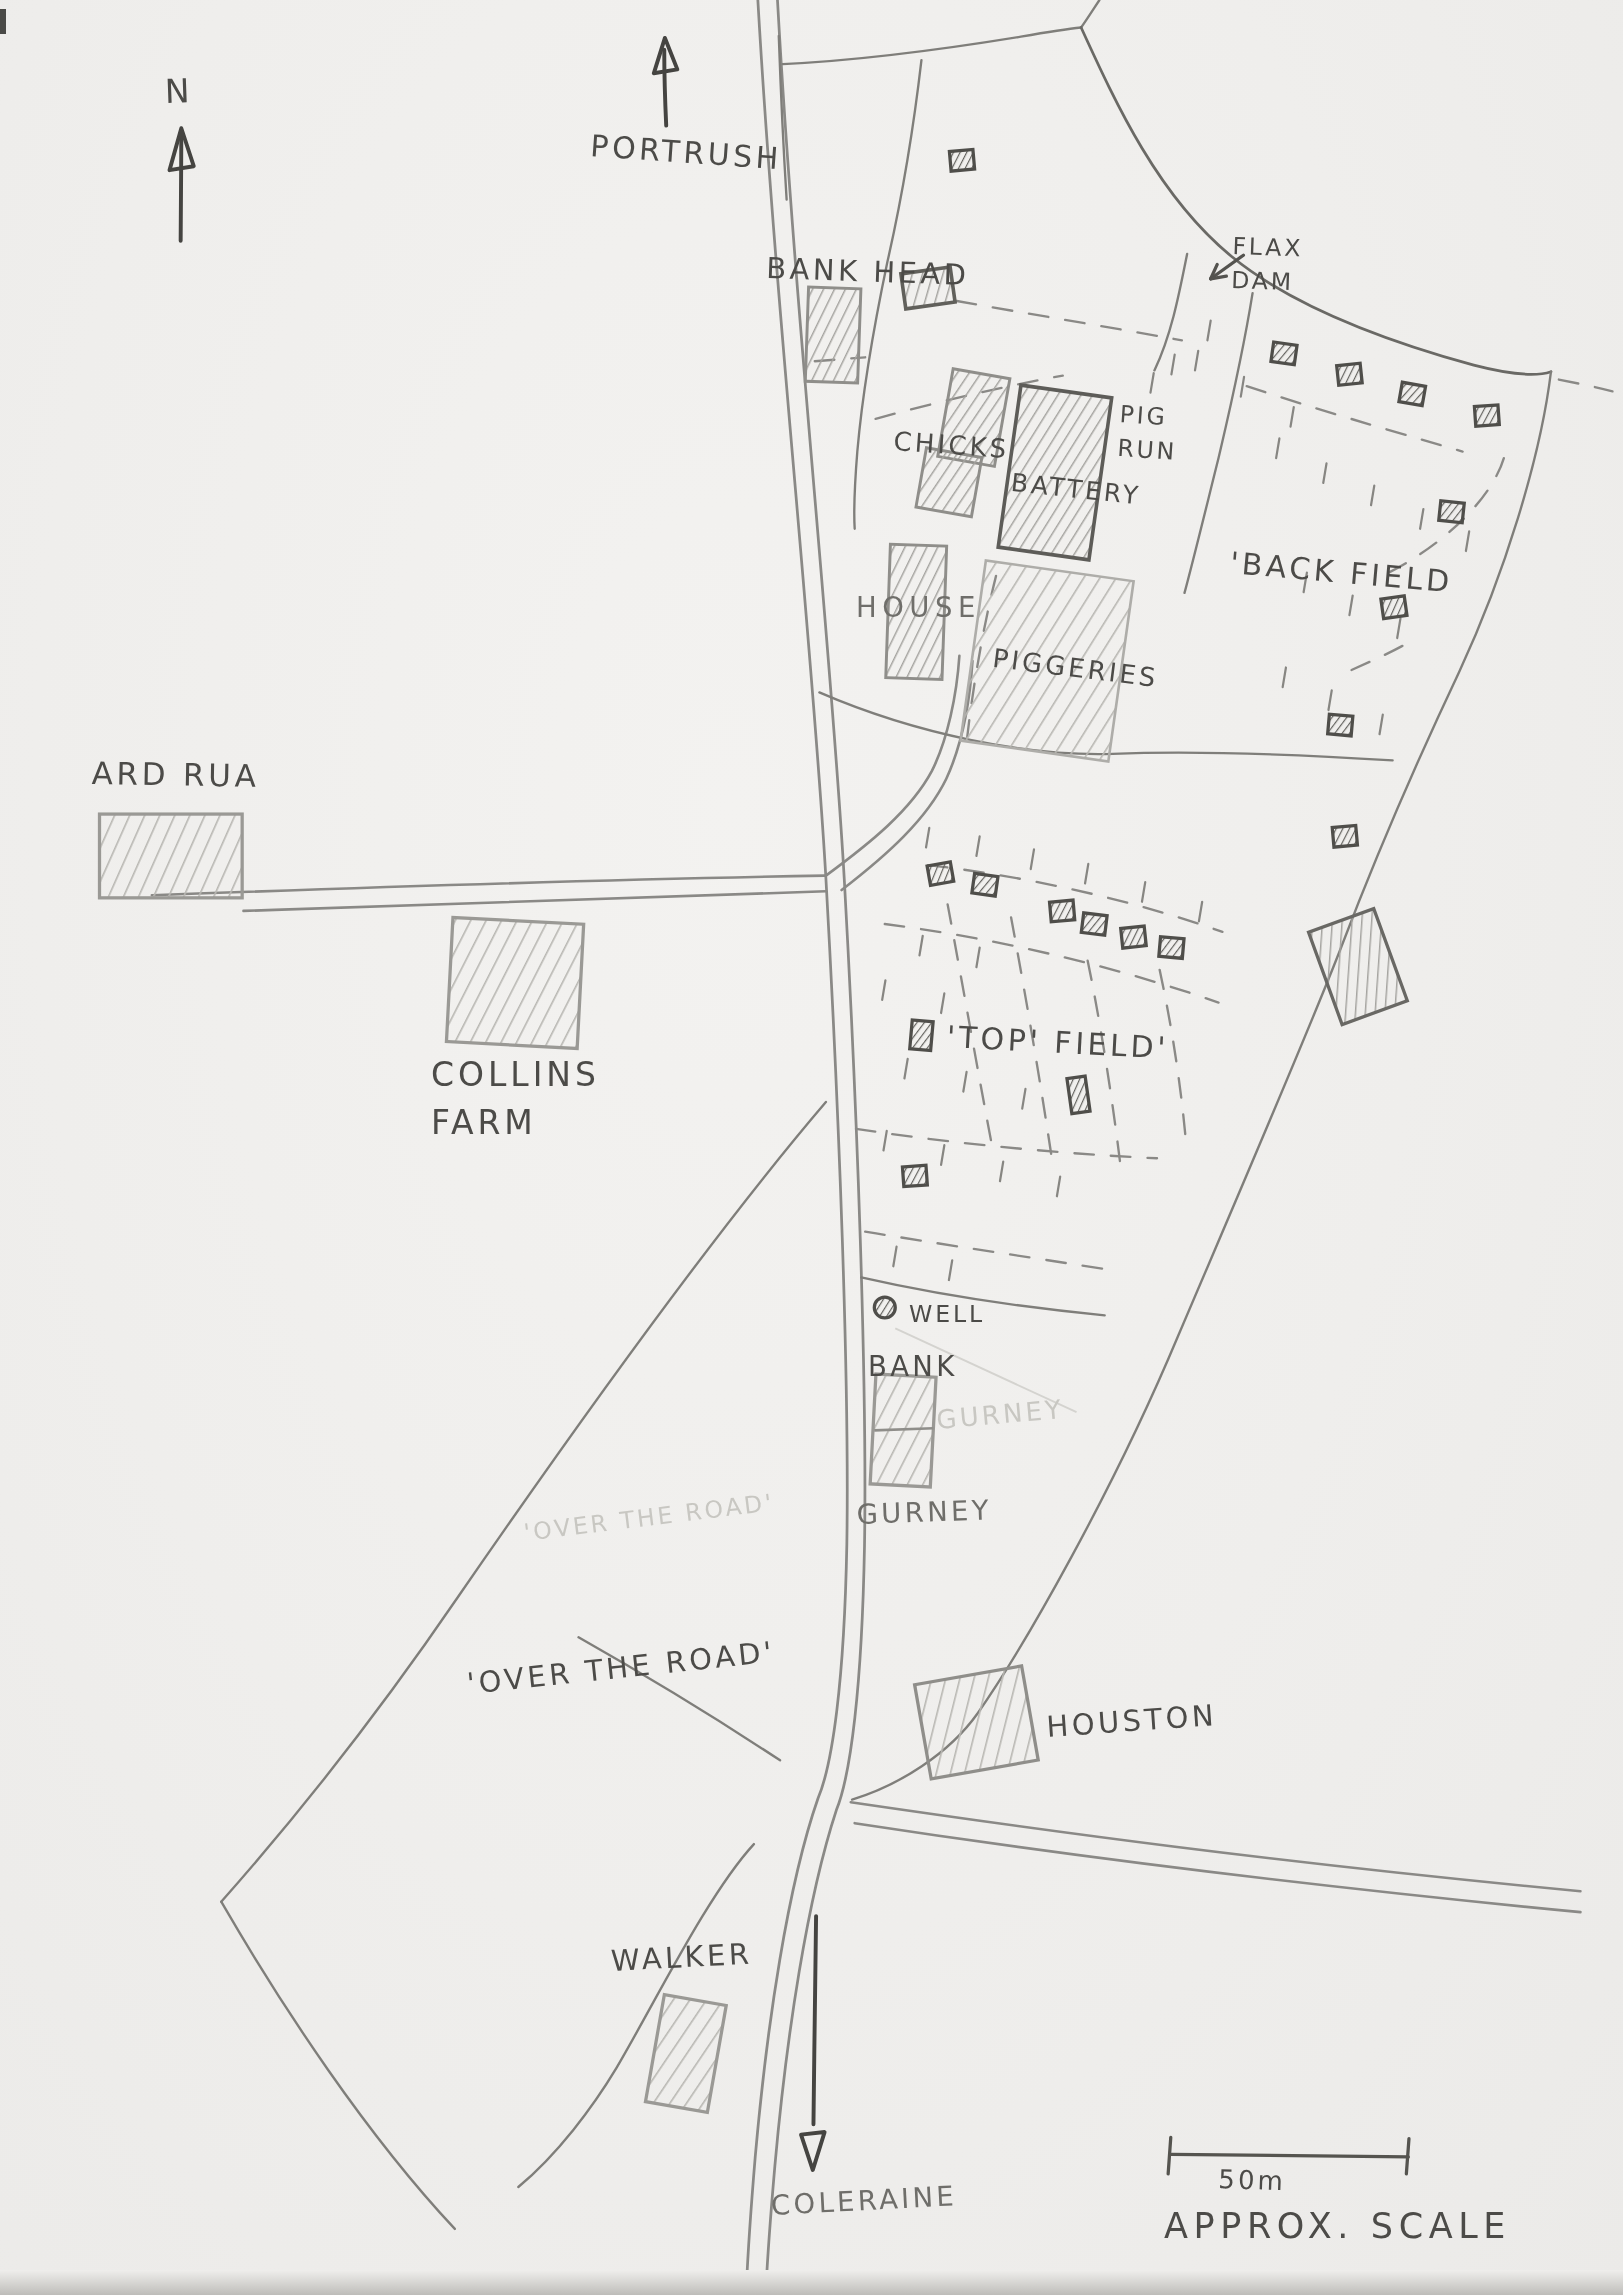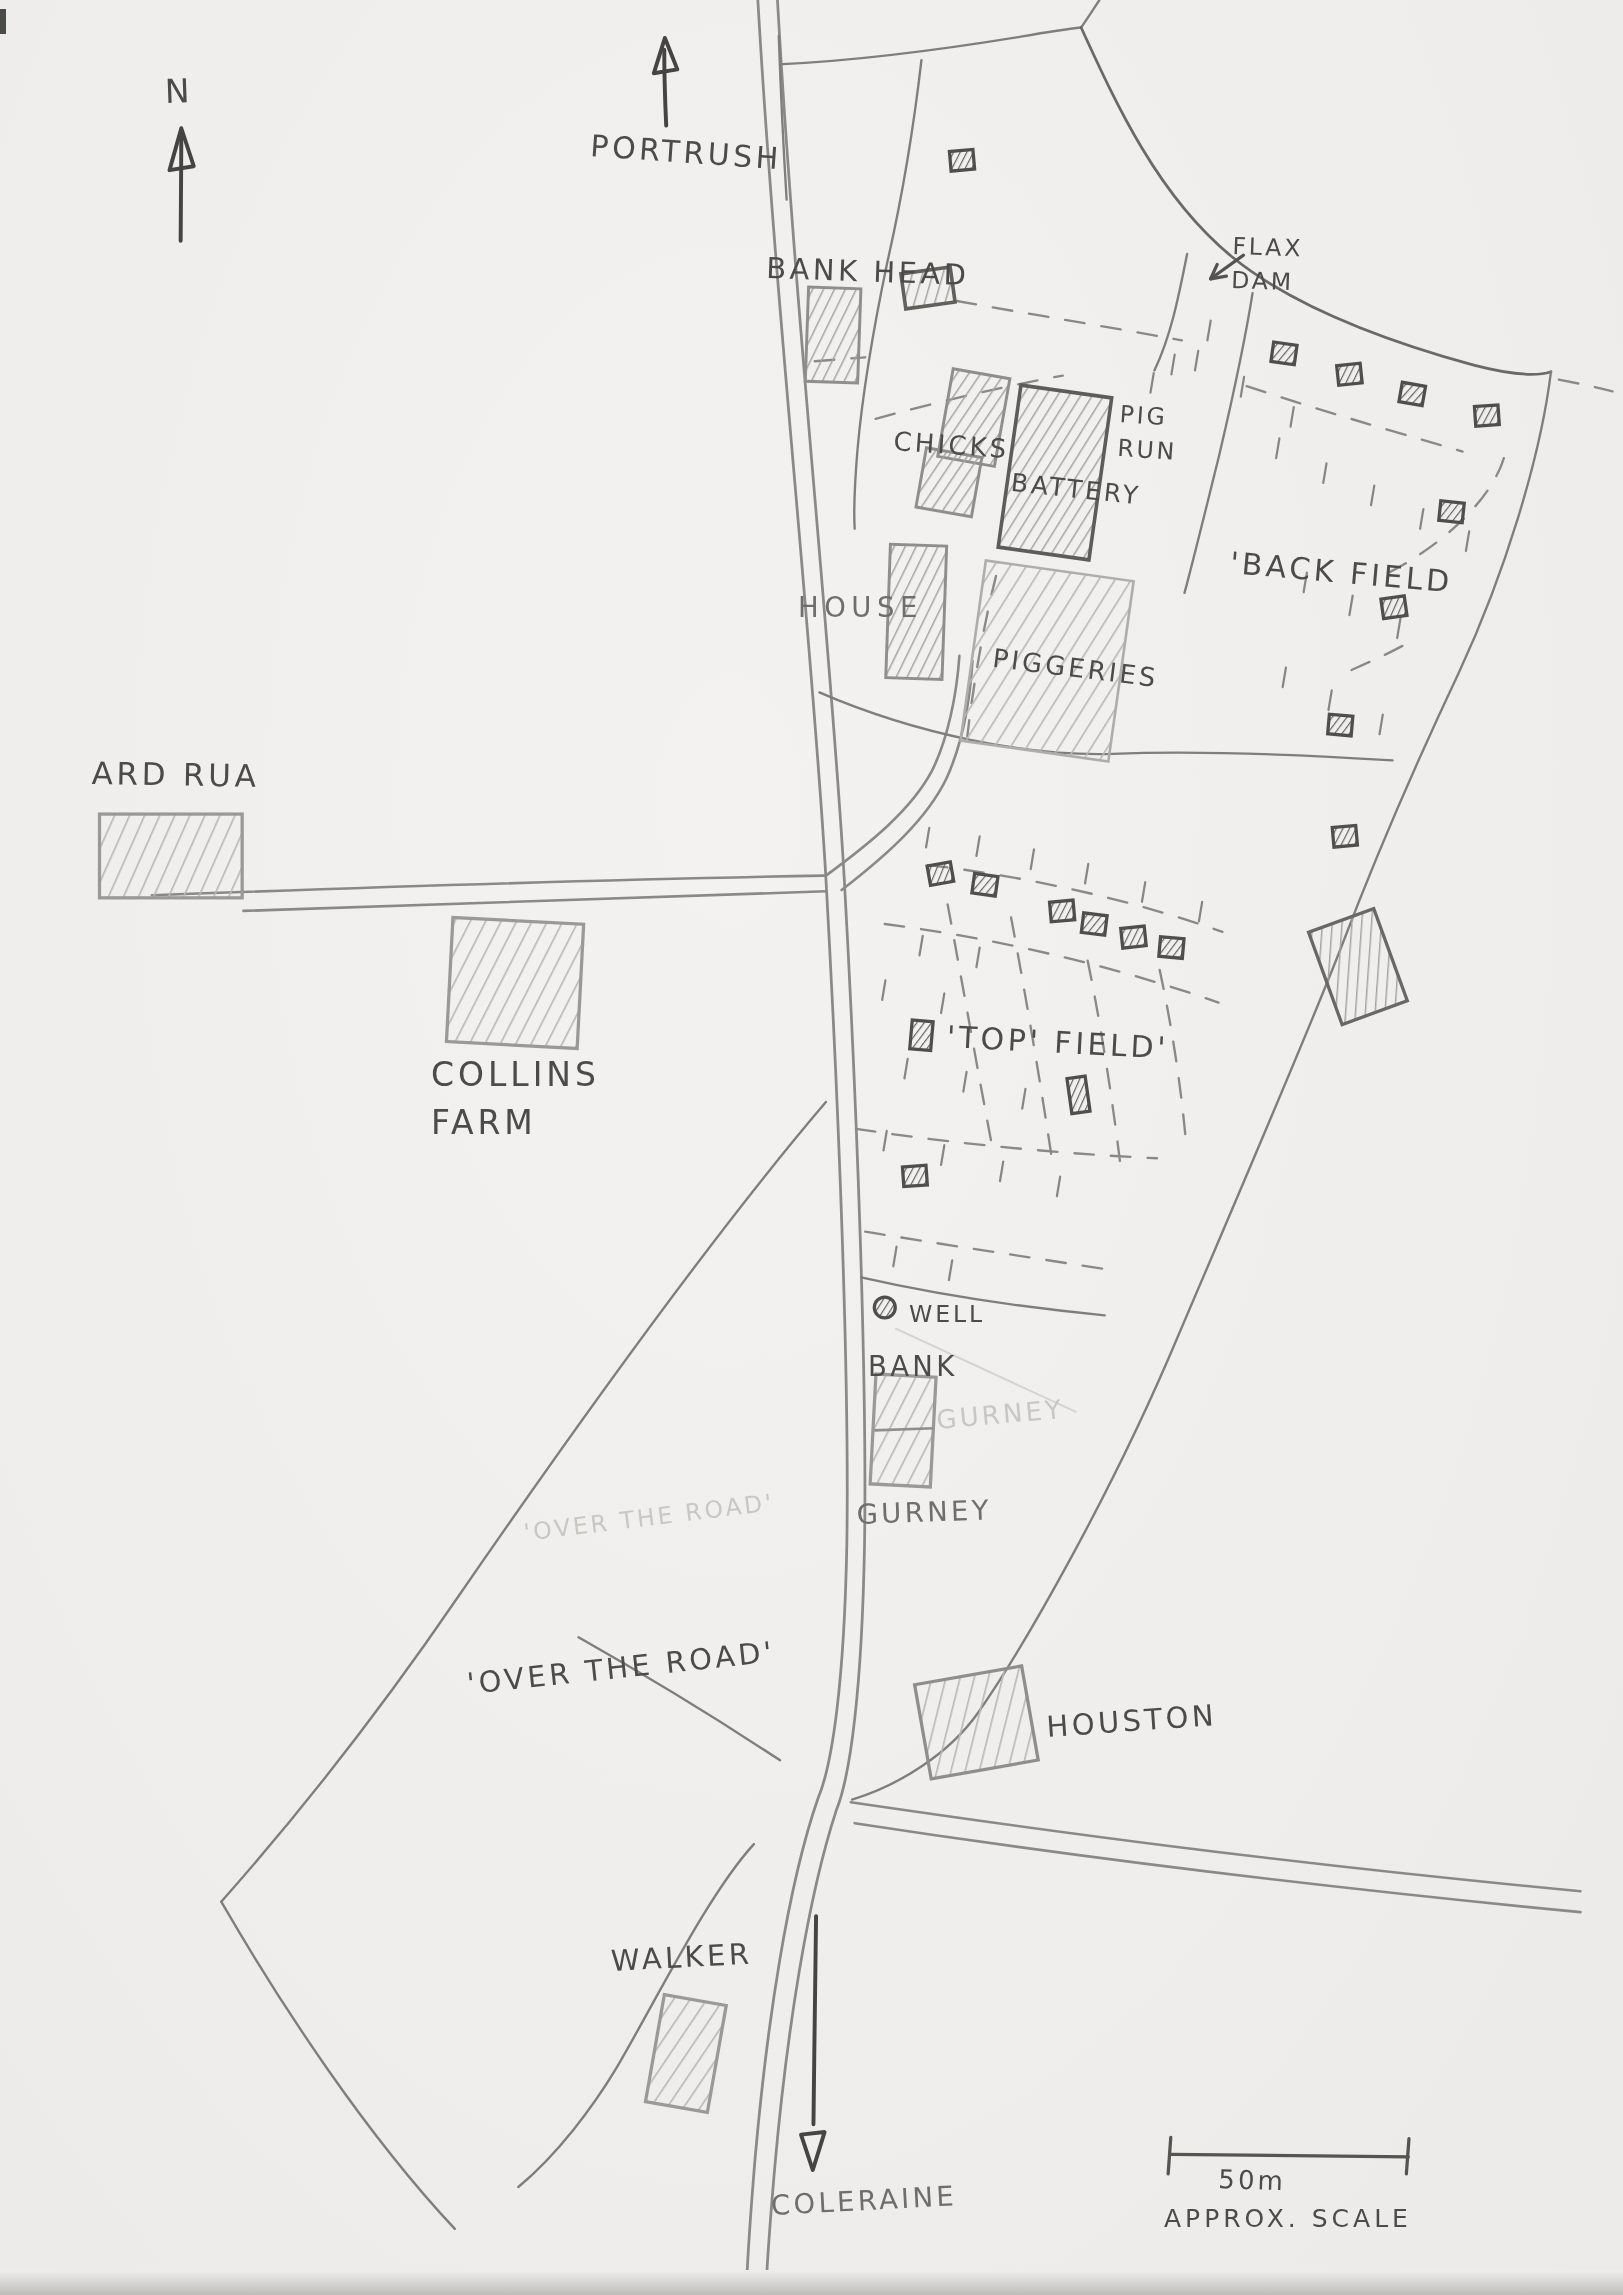--- a/index.html
+++ b/index.html
@@ -219,35 +219,35 @@
 
   <div class="lbl" style="left:164px;top:68px;font-size:33px;transform:rotate(-2deg);">N</div>
   <div class="lbl" style="left:592px;top:124px;font-size:30px;transform:rotate(4deg);">PORTRUSH</div>
   <div class="lbl" style="left:767px;top:247px;font-size:29px;transform:rotate(2deg);">BANK HEAD</div>
   <div class="lbl" style="left:1233px;top:229px;font-size:23.6px;transform:rotate(2deg);">FLAX
  DAM</div>
   <div class="lbl" style="left:895px;top:423px;font-size:26px;transform:rotate(4deg);">CHICKS</div>
   <div class="lbl" style="left:1013px;top:465px;font-size:25px;transform:rotate(6deg);">BATTERY</div>
   <div class="lbl" style="left:1121px;top:397px;font-size:23.6px;transform:rotate(4deg);">PIG
 RUN</div>
-  <div class="lbl light" style="left:798px;top:588px;font-size:27.5px;letter-spacing:0.2em;">HOUSE</div>
+  <div class="lbl light" style="left:856px;top:588px;font-size:27.5px;letter-spacing:0.2em;">HOUSE</div>
   <div class="lbl" style="left:995px;top:640px;font-size:26px;transform:rotate(7deg);">PIGGERIES</div>
   <div class="lbl" style="left:1232px;top:541px;font-size:30px;transform:rotate(5deg);">'BACK FIELD</div>
   <div class="lbl" style="left:92px;top:751px;font-size:31px;transform:rotate(1deg);">ARD RUA</div>
   <div class="lbl" style="left:431px;top:1051px;font-size:33px;">COLLINS
   FARM</div>
   <div class="lbl" style="left:948px;top:1015px;font-size:30px;transform:rotate(3deg);">'TOP' FIELD'</div>
   <div class="lbl" style="left:909px;top:1297px;font-size:23.6px;text-align:right;">WELL</div>
   <div class="lbl" style="left:868px;top:1347px;font-size:27.5px;">BANK</div>
   <div class="lbl ghost" style="left:935px;top:1402px;font-size:26px;transform:rotate(-5deg);">GURNEY</div>
   <div class="lbl light" style="left:856px;top:1495px;font-size:27.5px;transform:rotate(-2deg);">GURNEY</div>
   <div class="lbl ghost" style="left:522px;top:1516px;font-size:23.6px;transform:rotate(-7deg);">'OVER THE ROAD'</div>
   <div class="lbl" style="left:465px;top:1663px;font-size:29px;transform:rotate(-6deg);">'OVER THE ROAD'</div>
   <div class="lbl" style="left:1045px;top:1706px;font-size:29px;transform:rotate(-4deg);">HOUSTON</div>
   <div class="lbl" style="left:610px;top:1940px;font-size:29px;transform:rotate(-3deg);">WALKER</div>
   <div class="lbl light" style="left:770px;top:2186px;font-size:27.5px;transform:rotate(-3deg);">COLERAINE</div>
   <div class="lbl" style="left:1219px;top:2161px;font-size:26px;transform:rotate(2deg);">50m</div>
-  <div class="lbl" style="left:1164px;top:2201px;font-size:25px;letter-spacing:0.16em;text-align:right;">APPROX. SCALE</div>
+  <div class="lbl" style="left:1164px;top:2201px;font-size:35px;letter-spacing:0.16em;text-align:right;">APPROX. SCALE</div>
 
   <div class="corner-mark"></div>
   <div class="bottom-edge"></div>
 </div>
 
 
 </body></html>

